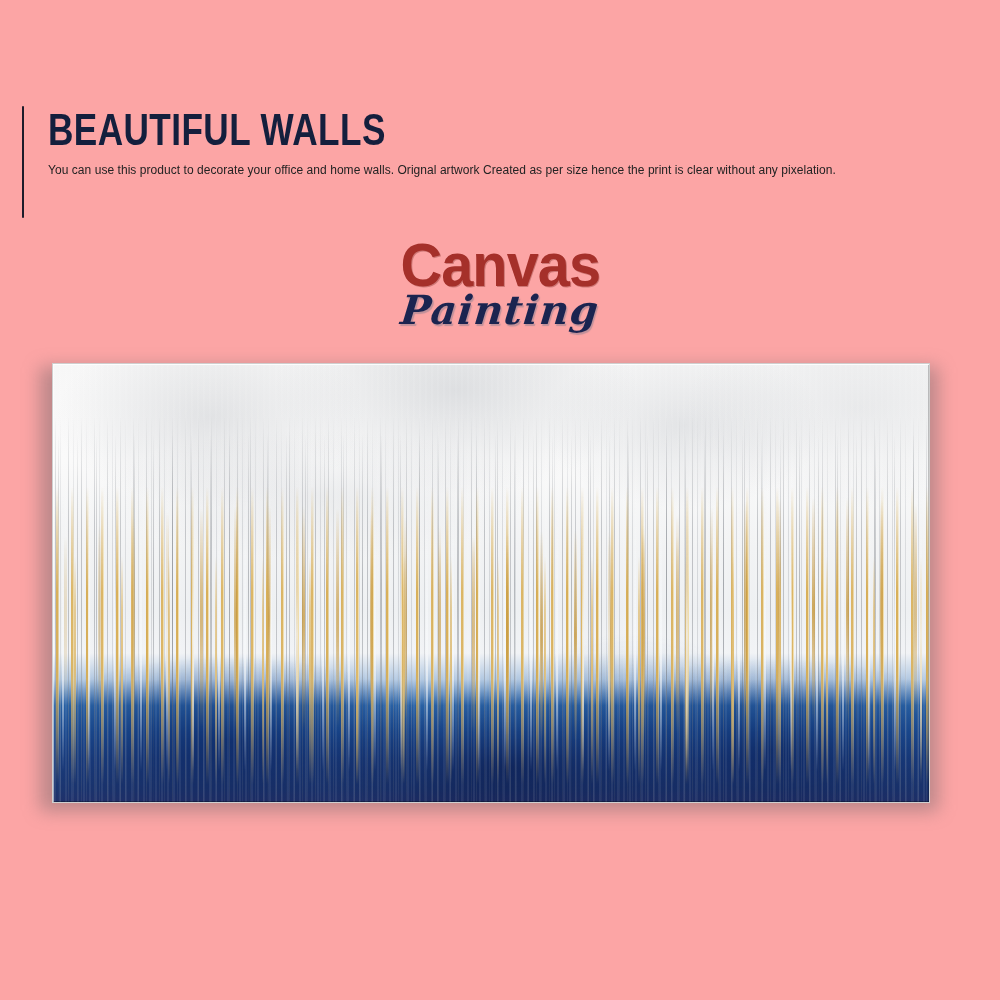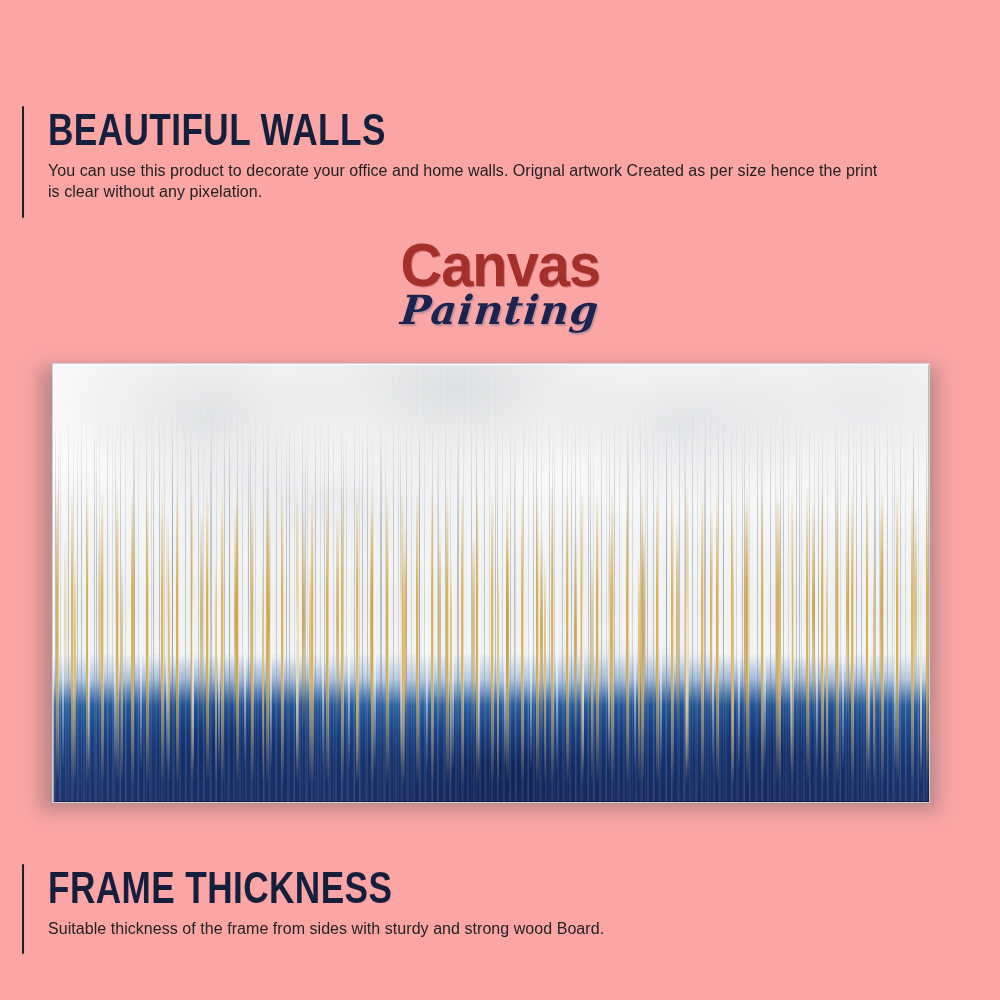--- a/index.html
+++ b/index.html
@@ -52,21 +52,21 @@
     line-height: 48px;
     letter-spacing: 0.5px;
     color: #141f3d;
     margin: 0 0 6px 0;
     transform: scaleX(0.80);
     transform-origin: left center;
     white-space: nowrap;
   }
 
   .feature-desc {
-    font-size: 16px;
+    font-size: 12px;
     line-height: 21px;
     color: #232323;
     margin: 0;
     max-width: 835px;
     letter-spacing: 0.05px;
   }
 
   
   .brand {
     position: absolute;
@@ -344,21 +344,14 @@
       <div class="layer layer-blue-wash"></div>
       <div class="layer layer-gold"></div>
       <div class="layer layer-gold2"></div>
       <div class="layer layer-gold-drips"></div>
       <div class="layer layer-white-drips"></div>
       <div class="layer layer-sheen"></div>
       <div class="artwork-edge"></div>
     </div>
   </div>
 
-  <div class="feature-block" id="feature-bottom">
-    <div class="feature-rule"></div>
-    <div class="feature-body">
-      <h2 class="feature-heading">FRAME THICKNESS</h2>
-      <p class="feature-desc">Suitable thickness of the frame from sides with sturdy and strong wood Board.</p>
-    </div>
-  </div>
 
 </div>
 
 </body></html>

